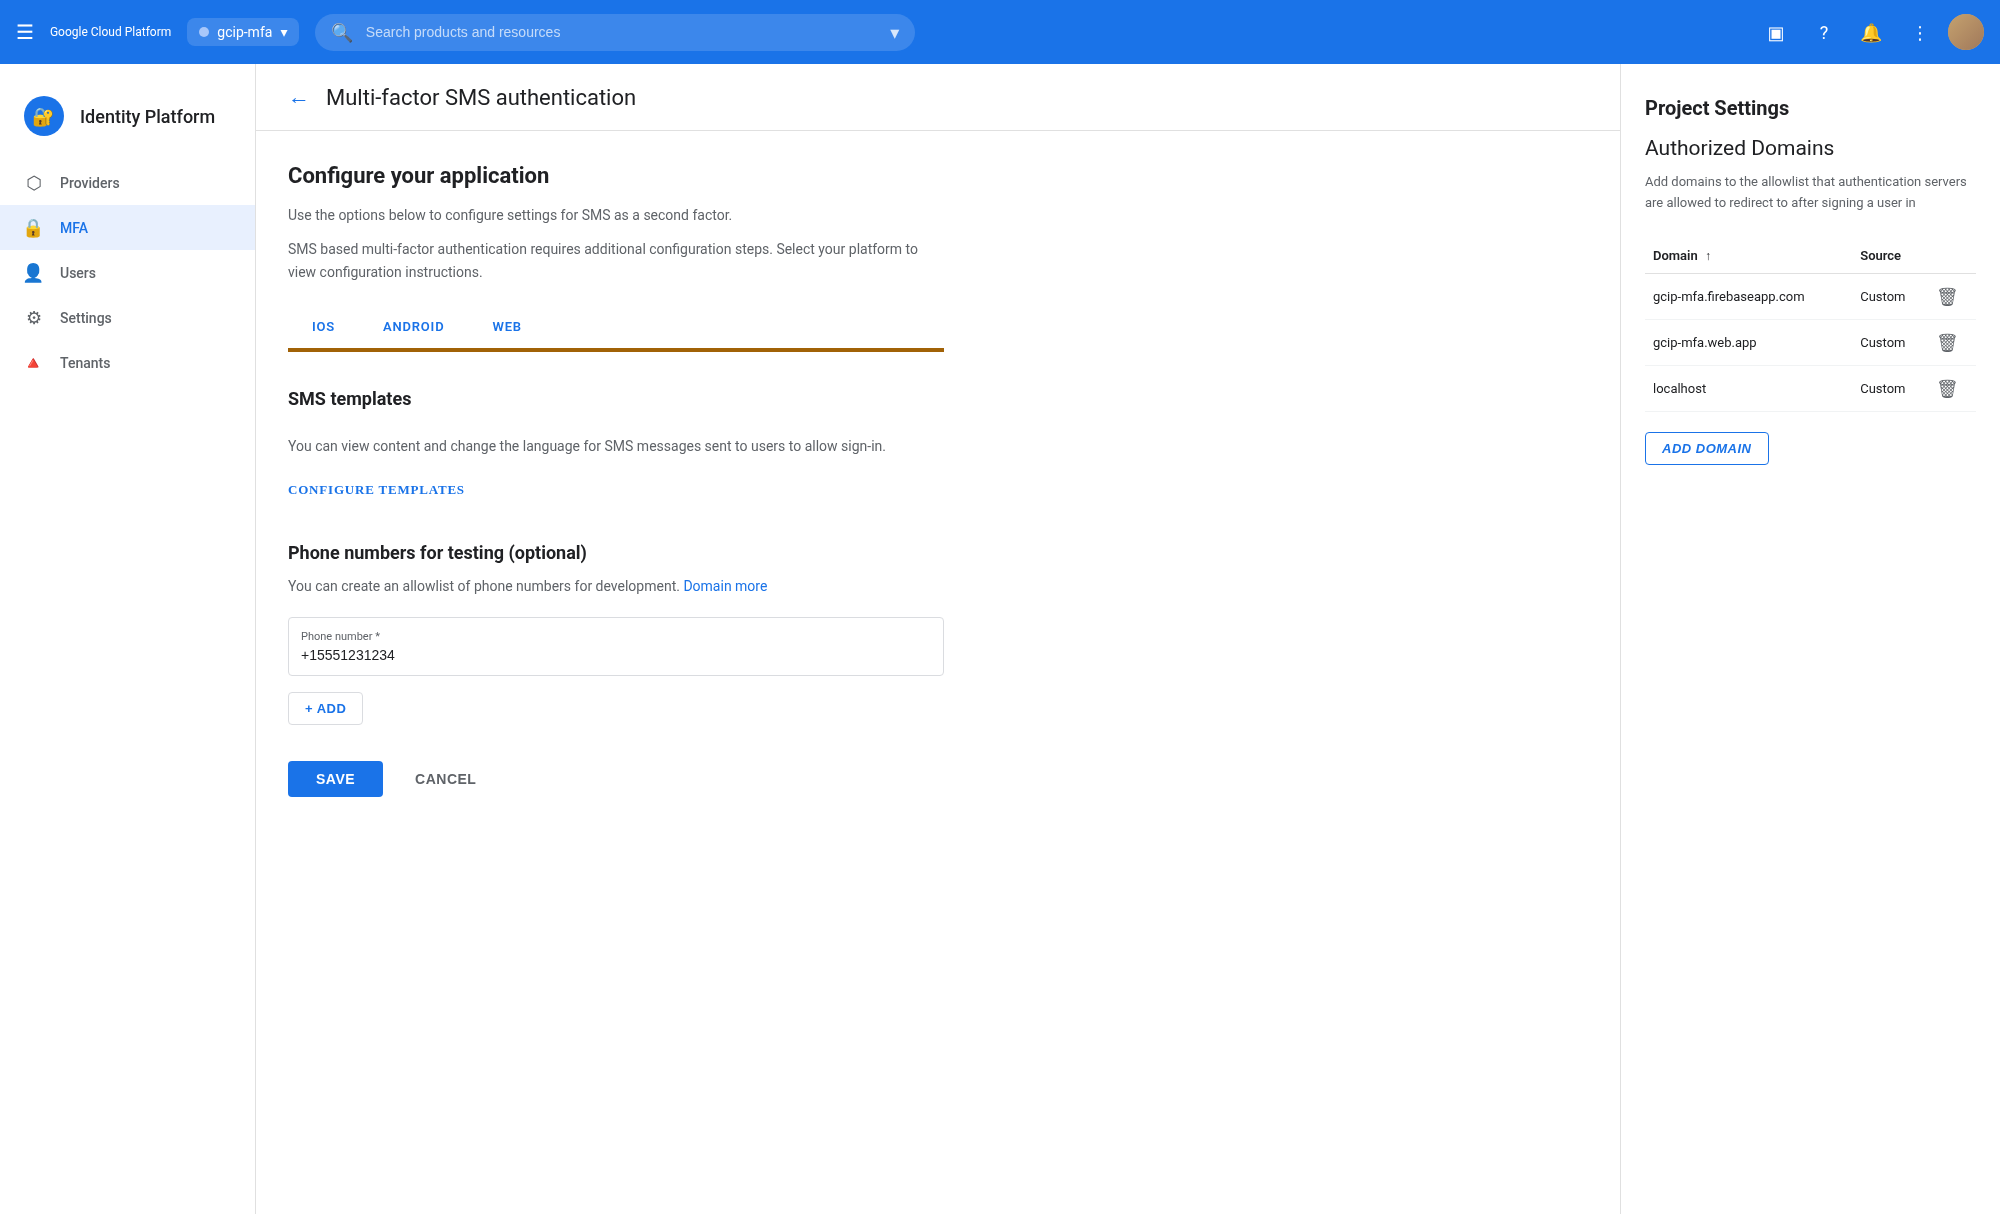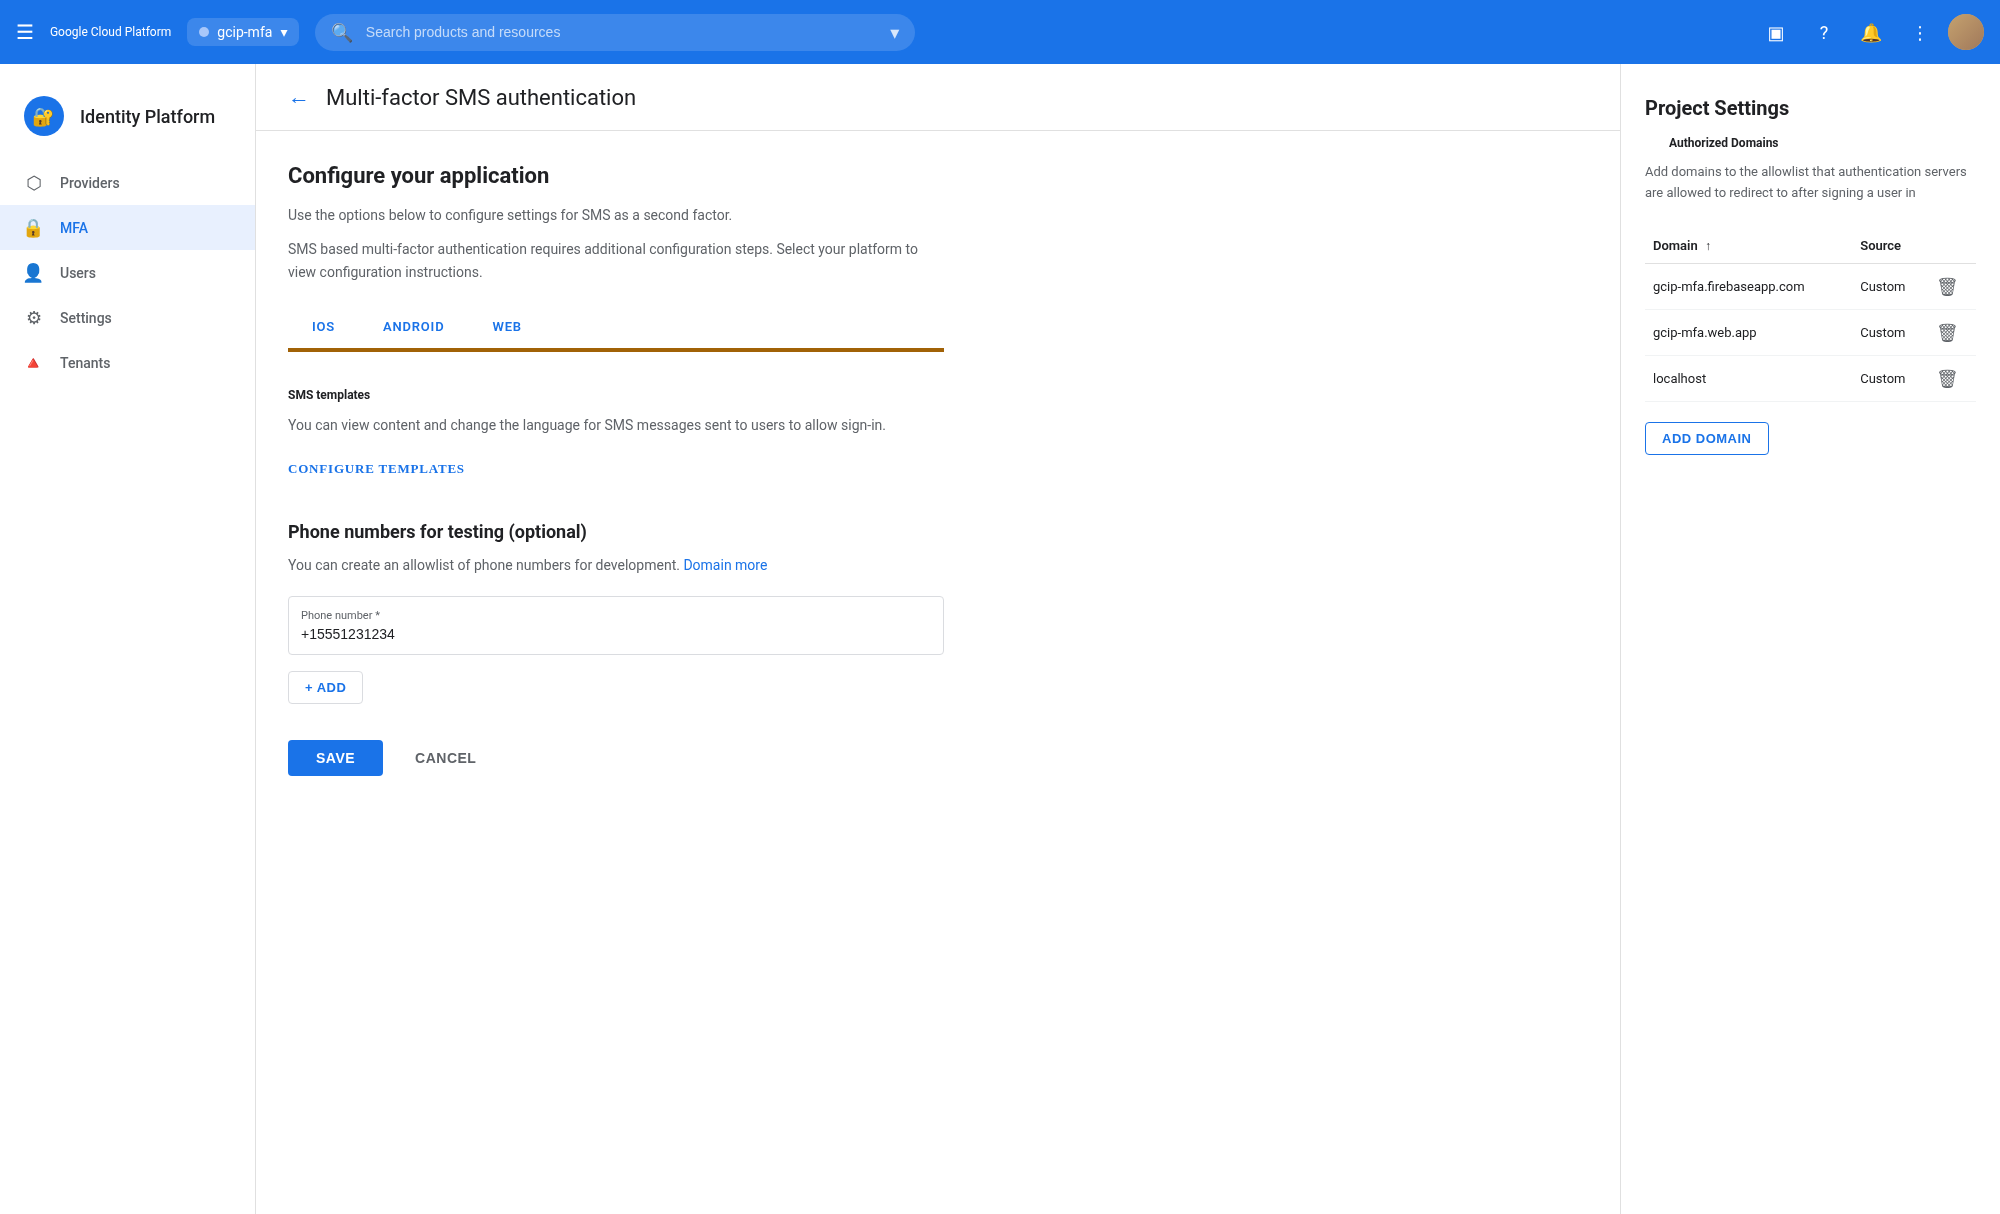--- a/index.html
+++ b/index.html
@@ -145,21 +145,21 @@
       color: #1a73e8;
       font-size: 13px;
       font-weight: 600;
       cursor: pointer;
       border-bottom: 2px solid transparent;
       letter-spacing: 0.8px;
       text-transform: uppercase;
     }
 
     .subsection { margin-top: 36px; }
-    .subsection-title { font-size: 12px; font-weight: 700; margin-bottom: 12px; }
+    .subsection-title { font-size: 18px; font-weight: 700; margin-bottom: 26px; }
     .subsection-desc { color: #5f6368; font-size: 14px; line-height: 1.6; margin-bottom: 16px; }
 
     .link-btn {
       color: #1a73e8;
       font-weight: 600;
       font-size: 13px;
       letter-spacing: 0.8px;
       text-transform: uppercase;
       cursor: pointer;
       padding: 8px 0;
@@ -281,20 +281,21 @@
       margin-top: 20px;
       border: 1px solid #1a73e8;
       color: #1a73e8;
       background: #fff;
       border-radius: 4px;
       padding: 8px 16px;
       font-size: 13px;
       font-weight: 600;
       cursor: pointer;
       letter-spacing: 0.5px;
+      font-style: italic;
     }
 
     
     .main-content::-webkit-scrollbar { width: 8px; }
     .main-content::-webkit-scrollbar-track { background: #f1f3f4; }
     .main-content::-webkit-scrollbar-thumb { background: #bdc1c6; border-radius: 4px; }
   </style>
 </head>
 <body>
 
@@ -400,21 +401,21 @@
       <div class="action-buttons">
         <button class="save-btn">SAVE</button>
         <button class="cancel-btn">CANCEL</button>
       </div>
     </div>
   </main>
 
   <aside class="right-panel">
     <h2 class="right-panel-title">Project Settings</h2>
 
-    <h3 style="font-size:12px; font-weight:700; margin-bottom:12px;margin-left:24px;">Authorized Domains</h3>
+    <h3 style="font-size:21px; font-weight:400; margin-bottom:12px;">Authorized Domains</h3>
     <p class="right-panel-desc">Add domains to the allowlist that authentication servers are allowed to redirect to after signing a user in</p>
 
     <table class="domain-table">
       <thead>
         <tr>
           <th>
             <span>Domain</span>
             <span class="sort-icon">↑</span>
           </th>
           <th>Source</th>

